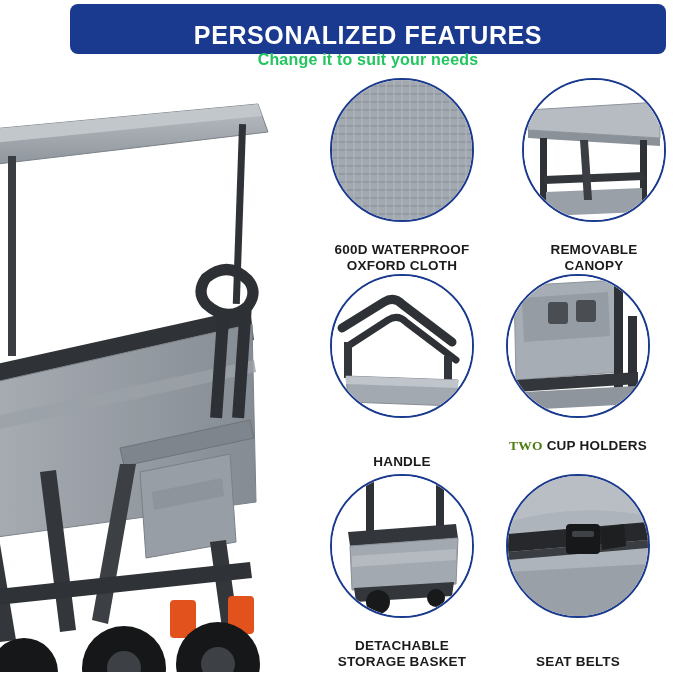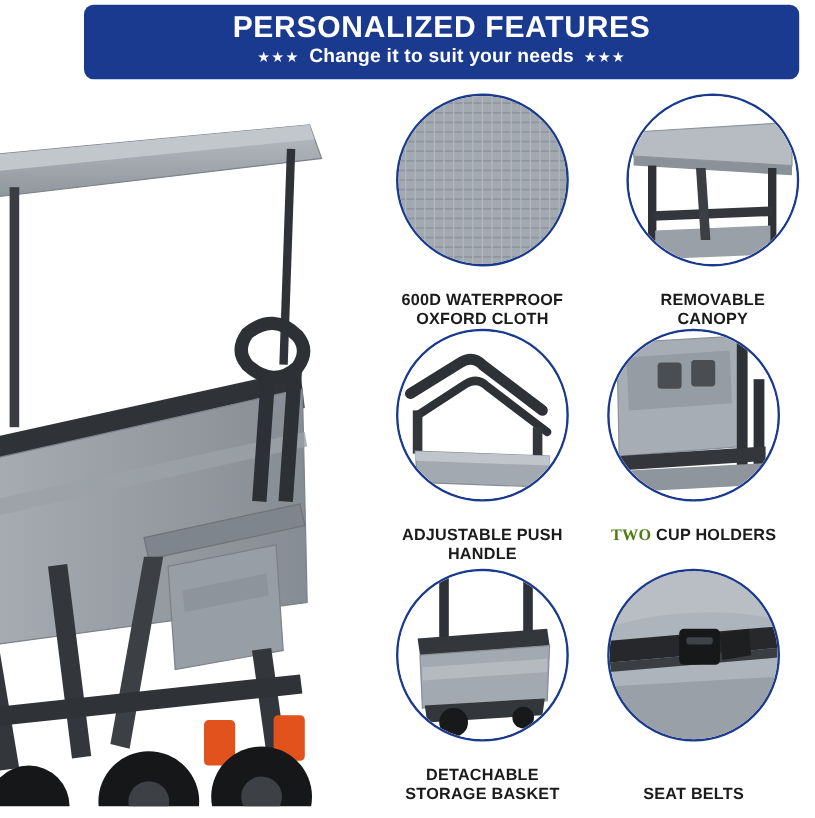--- a/index.html
+++ b/index.html
@@ -18,44 +18,44 @@
     width: 679px;
     height: 682px;
   }
 
   
   .banner {
     position: absolute;
     left: 70px;
     top: 4px;
     width: 596px;
-    height: 62px;
+    height: 50px;
     background: #1a3a8f;
     border-radius: 8px;
     box-sizing: border-box;
-    padding-top: 4px;
+    padding-top: 16px;
   }
   .banner-title {
     color: #ffffff;
     font-size: 25px;
     font-weight: bold;
     letter-spacing: 0.6px;
     text-align: center;
     line-height: 30px;
     white-space: nowrap;
   }
   .banner-sub-wrap {
     display: flex;
     align-items: center;
     justify-content: center;
     gap: 8px;
     margin-top: 1px;
   }
   .banner-sub {
-    color: #ffffff;
+    color: #22c55e;
     font-size: 16px;
     font-weight: bold;
     letter-spacing: 0.2px;
     white-space: nowrap;
   }
   .stars {
     color: #ffffff;
     font-size: 12px;
     letter-spacing: 1px;
     line-height: 16px;
@@ -230,21 +230,21 @@
           <rect width="140" height="140" fill="#ffffff"></rect>
           <path d="M10 52 L52 26 q10 -6 18 2 L120 66" fill="none" stroke="#2e3135" stroke-width="9" stroke-linecap="round"></path>
           <path d="M16 70 L56 44 q10 -6 18 2 L124 84" fill="none" stroke="#2e3135" stroke-width="7" stroke-linecap="round"></path>
           <rect x="12" y="66" width="8" height="36" fill="#33363a"></rect>
           <rect x="112" y="80" width="8" height="30" fill="#33363a"></rect>
           <path d="M14 100 L126 104 L124 130 L16 126 Z" fill="#a3a9b0" stroke="#878d94"></path>
           <path d="M14 100 L126 104 L126 112 L14 108 Z" fill="#c0c5cb"></path>
         </svg>
       </div>
       <div class="caption">
-        <span>ADJUSTABLE PUSH</span><br>
+        <br>
         <span>HANDLE</span>
       </div>
     </div>
 
     <div class="feature" id="f4">
       <div class="thumb">
         <svg width="140" height="140" viewBox="0 0 140 140">
           <rect width="140" height="140" fill="#ffffff"></rect>
           <path d="M6 10 L110 4 L112 96 L8 104 Z" fill="#a7adb4" stroke="#8d939a"></path>
           <path d="M14 22 L100 16 L102 60 L16 66 Z" fill="#969ca3"></path>

